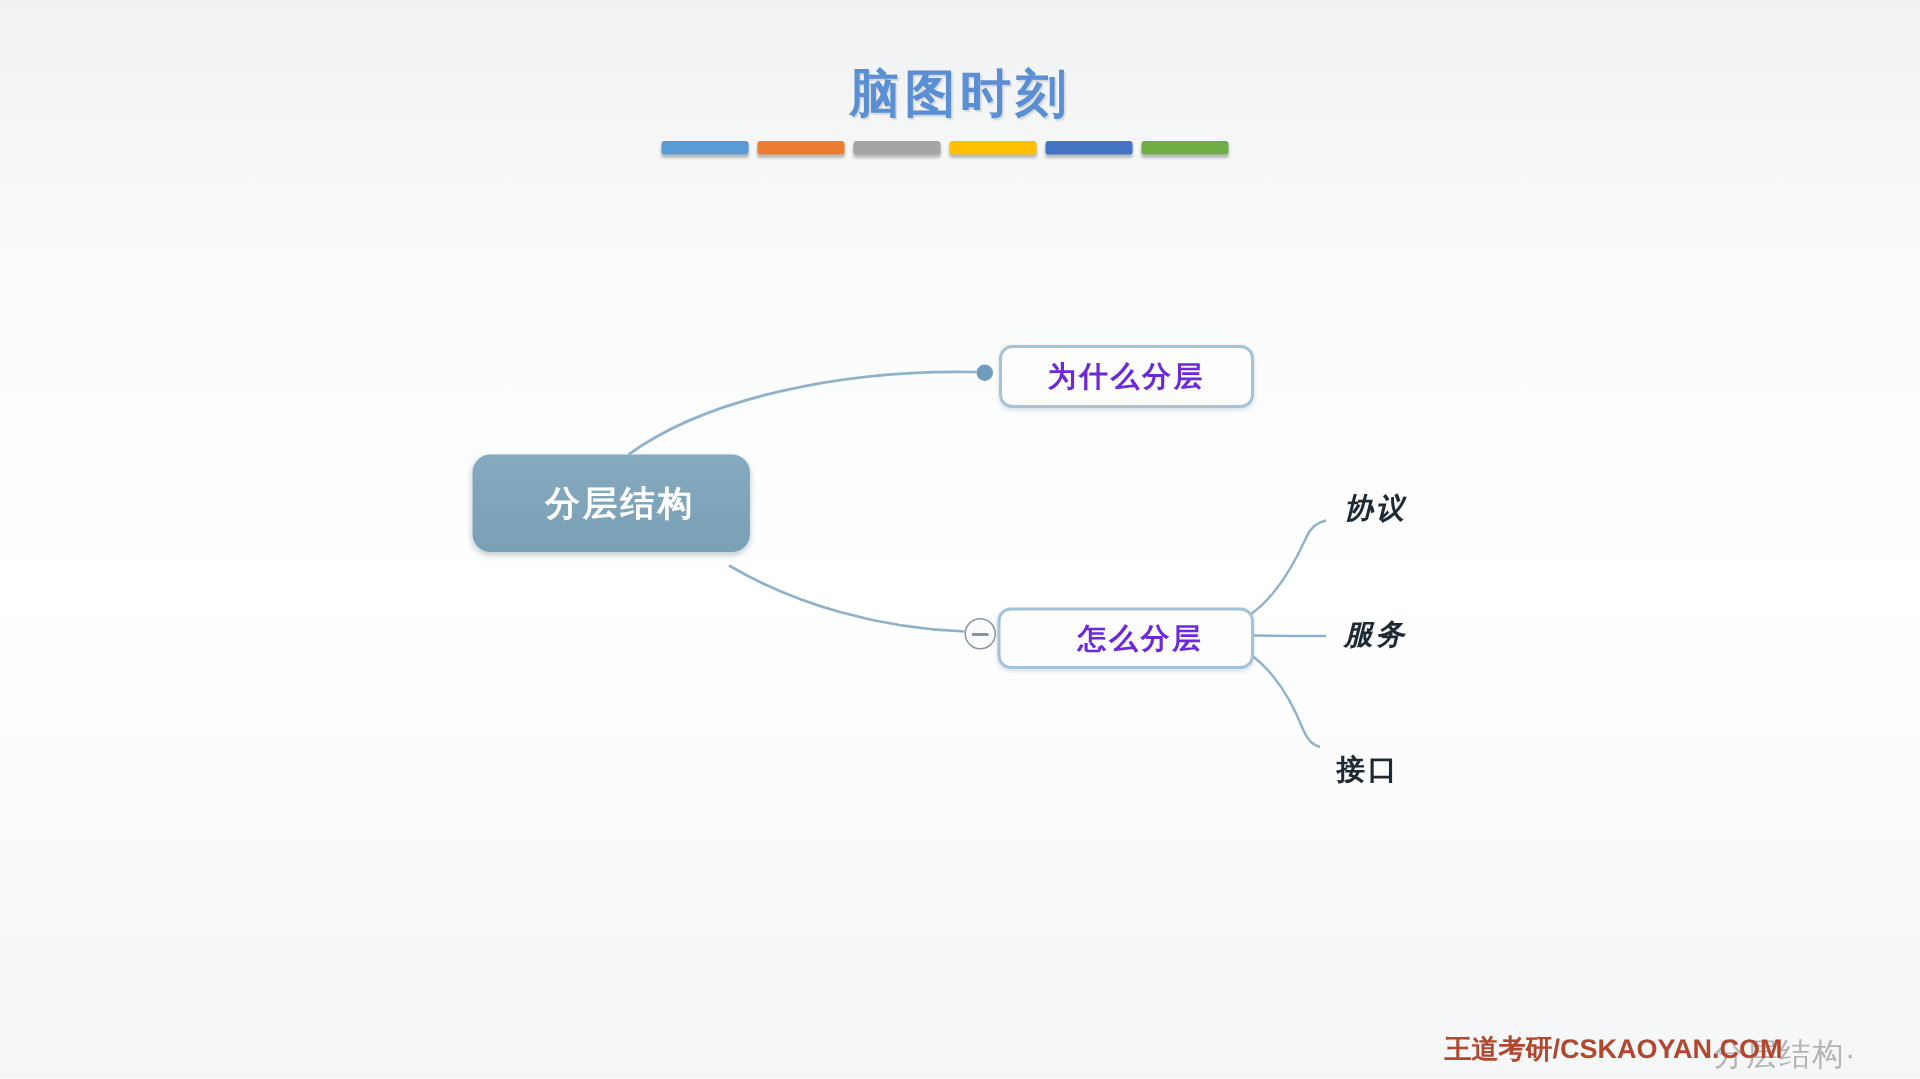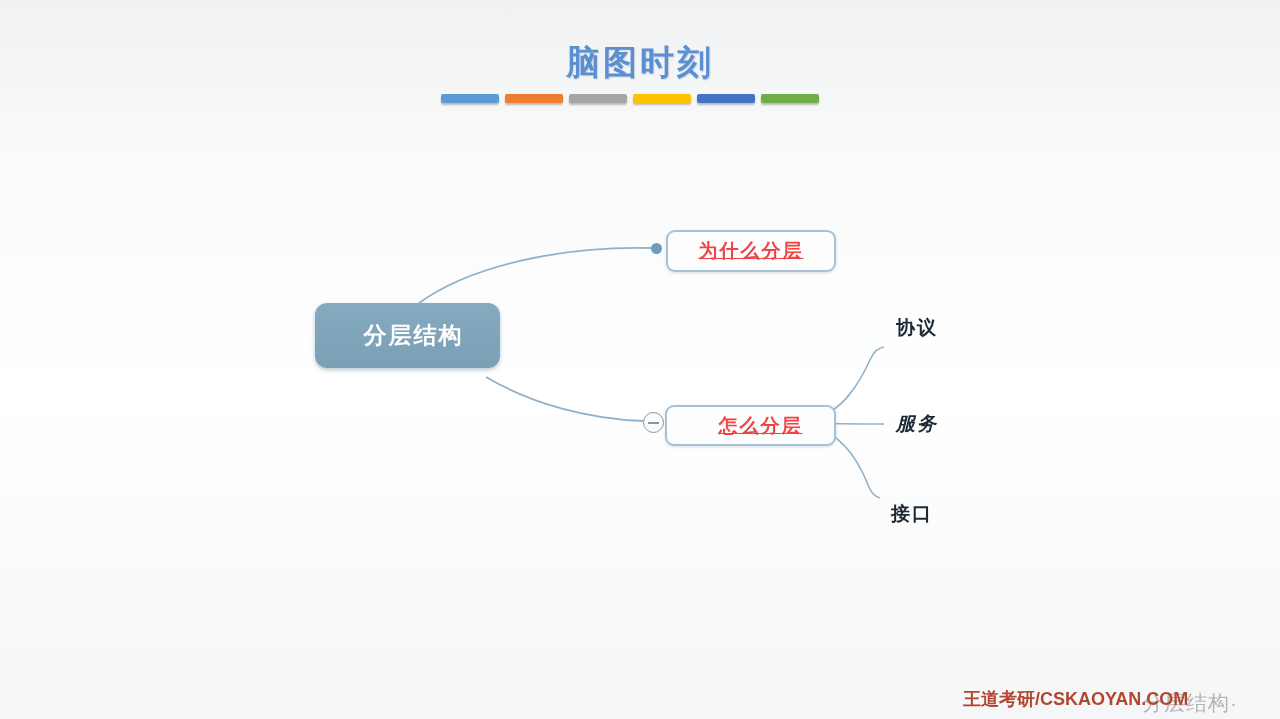--- a/index.html
+++ b/index.html
@@ -35,42 +35,42 @@
     box-shadow:0 2px 4px rgba(70,100,125,.35);
     display:flex;align-items:center;justify-content:center;
     color:#ffffff;font-size:23px;font-weight:bold;letter-spacing:2px;padding-left:12px;
   }
   .topic-box{
     position:absolute;
     background:#fdfdfe;
     border:2px solid #A6C2D8;border-radius:9px;
     box-shadow:0 1px 3px rgba(70,100,125,.2);
     display:flex;align-items:center;justify-content:center;
-    color:#ef4444;font-size:19px;font-weight:bold;letter-spacing:2px;text-decoration:underline;
+    color:#6d28d9;font-size:19px;font-weight:bold;letter-spacing:2px;
   }
   .topic-why{left:666px;top:230px;width:166px;height:38px;}
   .topic-how{left:665px;top:405px;width:147px;height:37px;padding-left:20px;}
   .collapse-btn{
     position:absolute;left:643px;top:412px;width:21px;height:21px;
     box-sizing:border-box;
     border:1.5px solid #8C969E;border-radius:50%;
     background:#fafbfc;
     display:flex;align-items:center;justify-content:center;
   }
   .collapse-btn .minus{width:11px;height:2px;background:#8C969E;}
   .anchor-dot{
     position:absolute;left:651px;top:243px;width:11px;height:11px;
     border-radius:50%;background:#6F9CBC;
   }
   .leaf{
     position:absolute;
     color:#1E2A33;font-size:19px;font-weight:bold;letter-spacing:2px;
     line-height:24px;
   }
-  .leaf-protocol{left:896px;top:316px;}
+  .leaf-protocol{left:896px;top:328px;font-style:italic;}
   .leaf-service{left:896px;top:412px;font-style:italic;}
   .leaf-interface{left:891px;top:502px;}
   
   .wm-secondary{
     position:absolute;left:1142px;top:689px;
     font-size:21px;color:#9e9e9e;opacity:.75;letter-spacing:1px;
     z-index:1;
   }
   .wm-primary{
     position:absolute;left:963px;top:687px;

